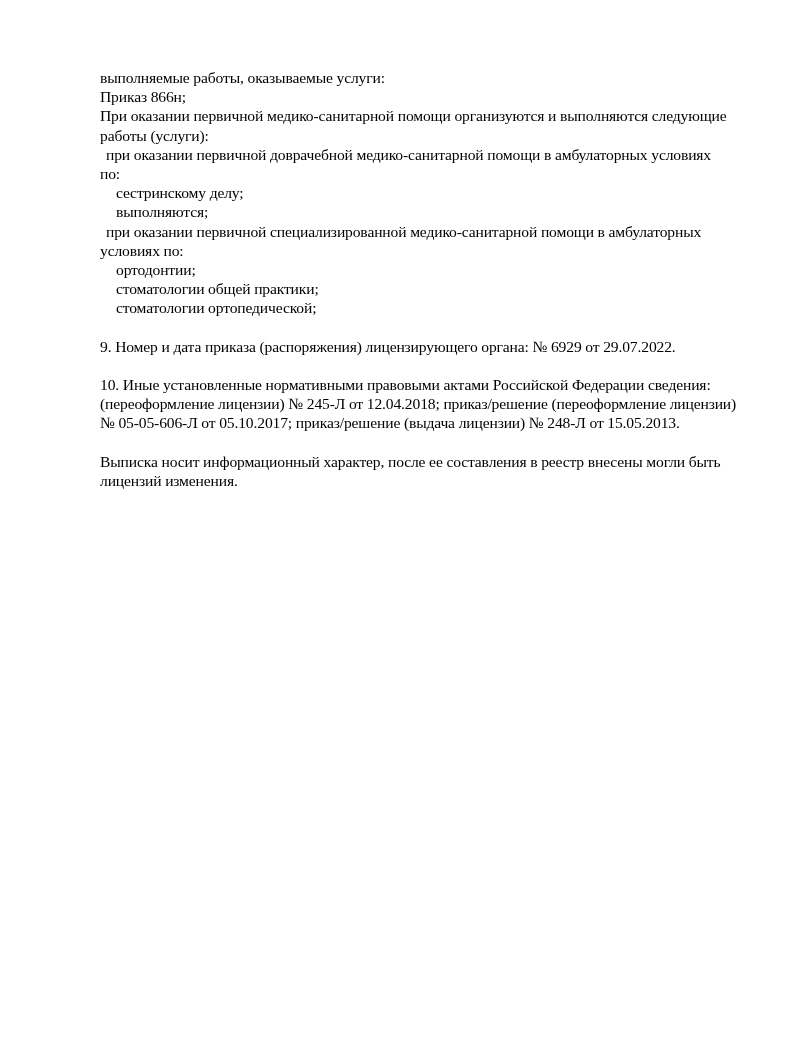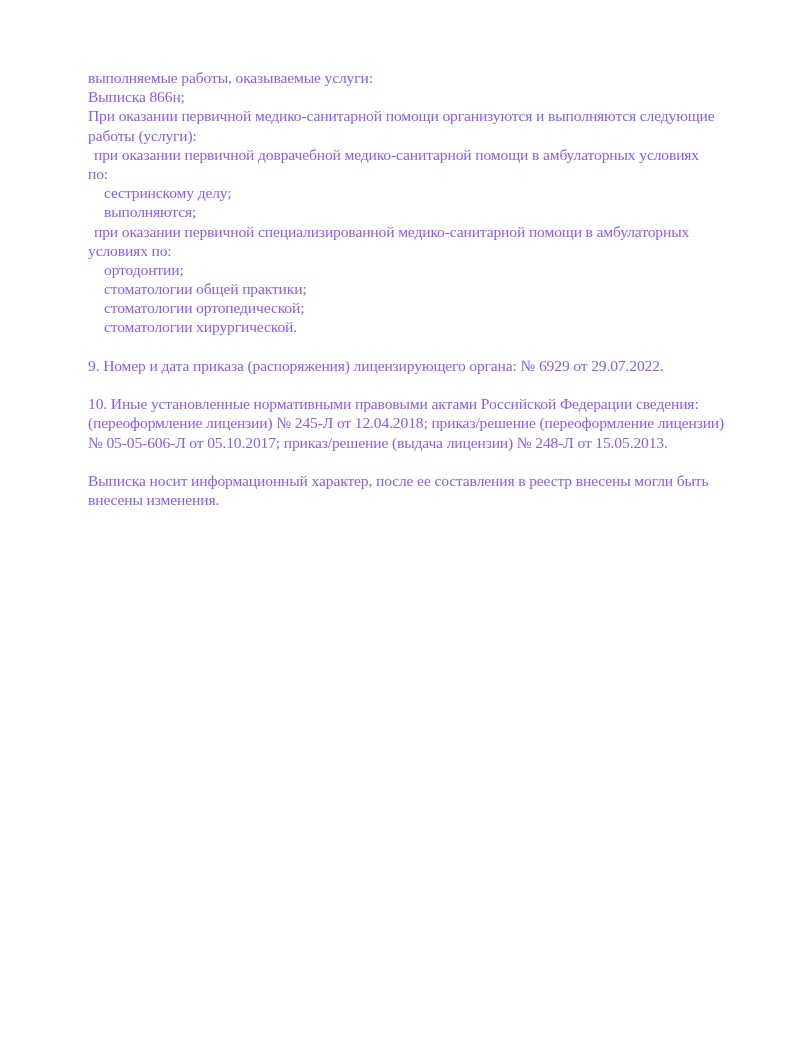--- a/index.html
+++ b/index.html
@@ -1,52 +1,51 @@
 <!DOCTYPE html>
 <html><head>
 <meta charset="utf-8">
 <style>
   html, body { margin: 0; padding: 0; background: #ffffff; }
   body { width: 787px; height: 1050px; position: relative; overflow: hidden; }
   .page {
-    position: absolute; left: 88px; top: 68px; width: 680px;
+    position: absolute; left: 100px; top: 68px; width: 680px;
     font-family: "Liberation Serif", "DejaVu Serif", serif;
-    font-size: 15.6px; line-height: 19.2px; color: #8b5cf6;
+    font-size: 15.6px; line-height: 19.2px; color: #000000;
     letter-spacing: -0.15px;
   }
   .line { white-space: pre; display: block; height: 19.2px; }
   .indent1 { padding-left: 6px; }
   .indent2 { padding-left: 16px; }
   .gap { height: 19.2px; display: block; }
 </style>
 </head>
 <body>
 
 <div class="page">
   <span class="line">выполняемые работы, оказываемые услуги:</span>
-  <span class="line">Выписка 866н;</span>
+  <span class="line">Приказ 866н;</span>
   <span class="line">При оказании первичной медико-санитарной помощи организуются и выполняются следующие</span>
   <span class="line">работы (услуги):</span>
 
   <span class="line indent1">при оказании первичной доврачебной медико-санитарной помощи в амбулаторных условиях</span>
   <span class="line">по:</span>
   <span class="line indent2">сестринскому делу;</span>
   <span class="line indent2">выполняются;</span>
 
   <span class="line indent1">при оказании первичной специализированной медико-санитарной помощи в амбулаторных</span>
   <span class="line">условиях по:</span>
   <span class="line indent2">ортодонтии;</span>
   <span class="line indent2">стоматологии общей практики;</span>
   <span class="line indent2">стоматологии ортопедической;</span>
-  <span class="line indent2">стоматологии хирургической.</span>
 
   <span class="gap"></span>
   <span class="line">9. Номер и дата приказа (распоряжения) лицензирующего органа: № 6929 от 29.07.2022.</span>
 
   <span class="gap"></span>
   <span class="line">10. Иные установленные нормативными правовыми актами Российской Федерации сведения:</span>
   <span class="line">(переоформление лицензии) № 245-Л от 12.04.2018; приказ/решение (переоформление лицензии)</span>
   <span class="line">№ 05-05-606-Л от 05.10.2017; приказ/решение (выдача лицензии) № 248-Л от 15.05.2013.</span>
 
   <span class="gap"></span>
   <span class="line">Выписка носит информационный характер, после ее составления в реестр внесены могли быть</span>
-  <span class="line">внесены изменения.</span>
+  <span class="line">лицензий изменения.</span>
 </div>
 
 </body></html>

